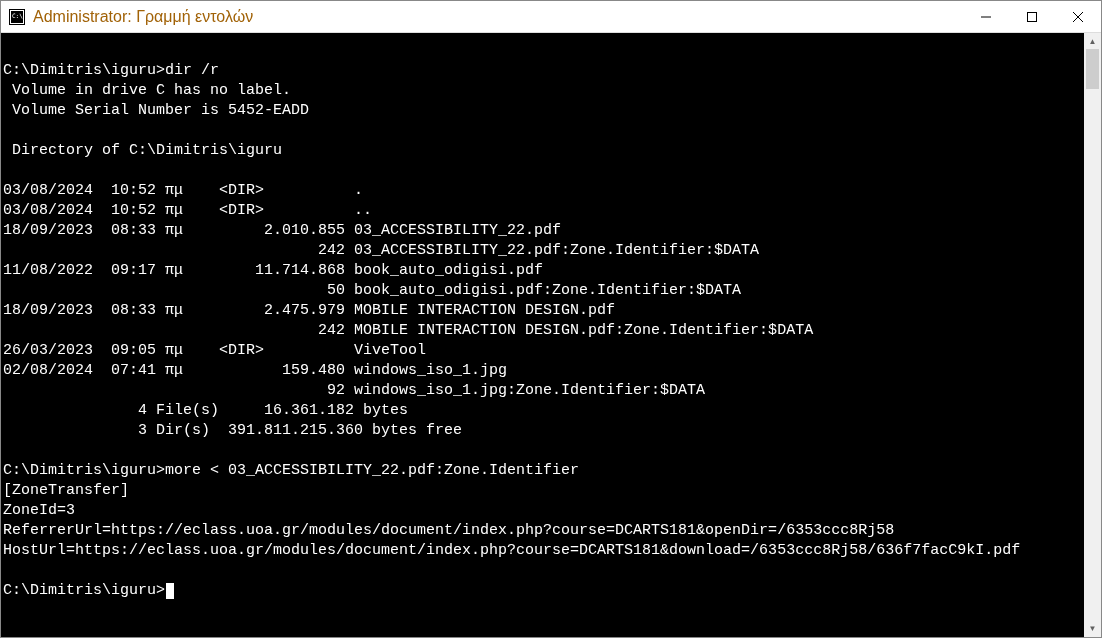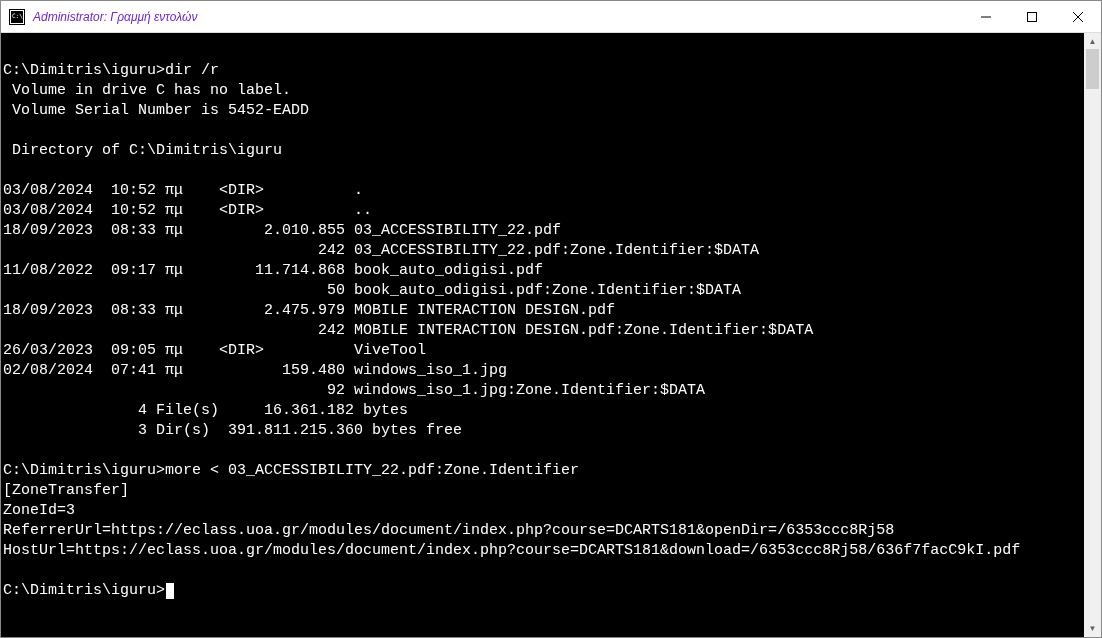--- a/index.html
+++ b/index.html
@@ -36,24 +36,23 @@
       margin-right: 8px;
       display: flex;
       align-items: center;
       justify-content: center;
     }
     .titlebar-icon svg {
       width: 16px;
       height: 16px;
     }
     .titlebar-title {
-      font-size: 12px;
-      color: #6d28d9;
+      font-size: 16px;
+      color: #a16207;
       flex: 1;
-      font-style: italic;
     }
     .titlebar-controls {
       display: flex;
       height: 100%;
     }
     .titlebar-btn {
       width: 46px;
       height: 100%;
       display: flex;
       align-items: center;

